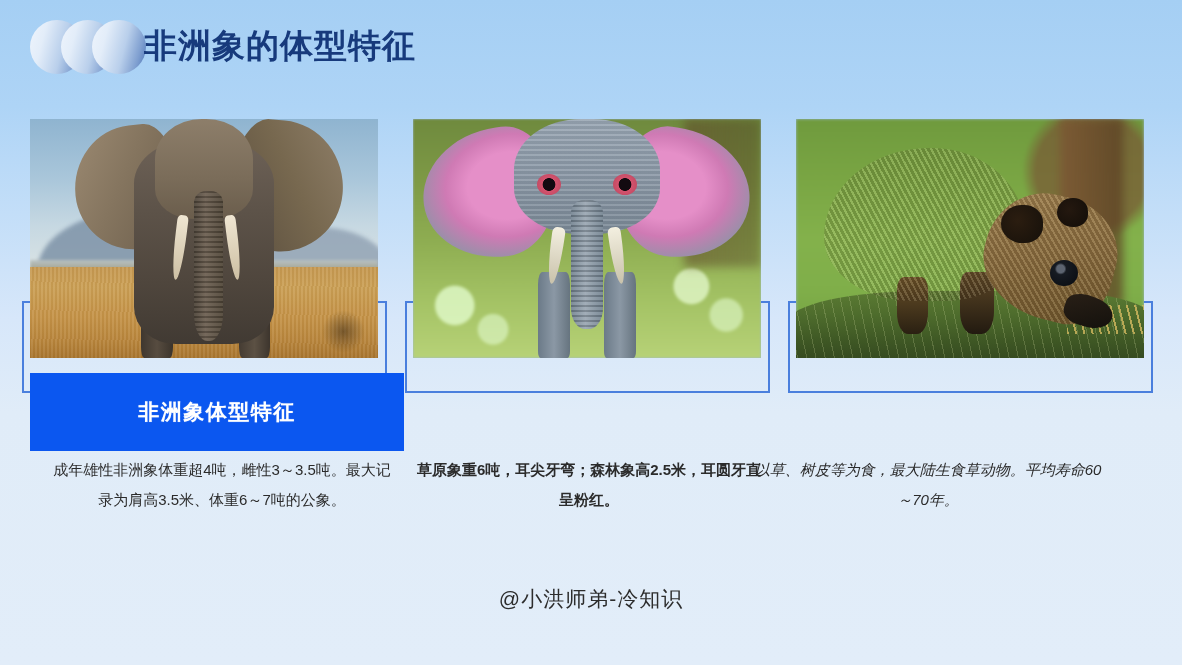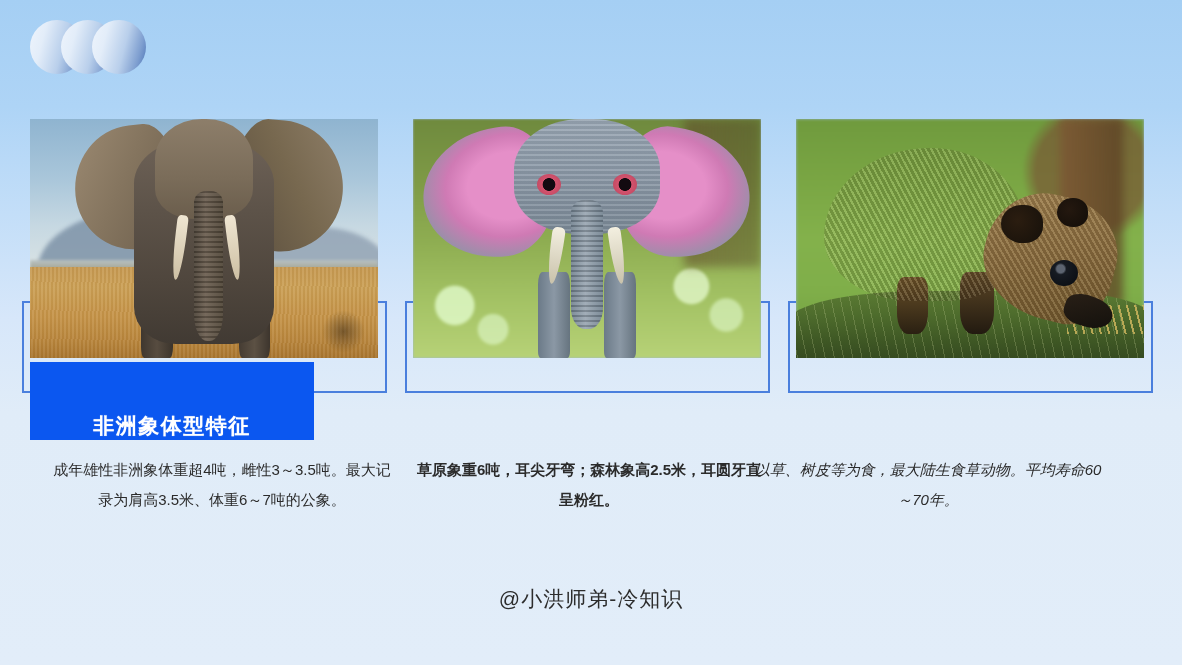--- a/index.html
+++ b/index.html
@@ -36,22 +36,22 @@
     position:absolute; left:1px; top:182px; width:365px; height:92px;
     border:2px solid #4a7fdd; background:transparent;
   }
   .photo {
     position:absolute; left:9px; top:0; width:348px; height:239px;
     overflow:hidden; background:#9bb8cf;
   }
   .photo .scene { position:absolute; inset:0; }
 
   .label-box {
-    position:absolute; left:9px; top:243px; width:284px; height:78px;
-    background:#0b57f0; display:flex; align-items:flex-end; justify-content:center;
+    position:absolute; left:9px; top:254px; width:374px; height:78px;
+    background:#0b57f0; display:flex; align-items:center; justify-content:center;
   }
   .label-text {
     color:#ffffff; font-size:21px; font-weight:bold; letter-spacing:1.5px;
     text-shadow:0 0 1px rgba(255,255,255,.5);
   }
 
   .caption {
     position:absolute; top:455px; width:352px;
     font-size:15px; color:#2b2b2b; line-height:30px; text-align:center;
   }
@@ -191,20 +191,21 @@
 </style>
 </head>
 <body>
 
 <div class="header">
   <div class="deco">
     <span class="c1"></span>
     <span class="c2"></span>
     <span class="c3"></span>
   </div>
+  <div class="page-title">非洲象的体型特征</div>
 </div>
 
 <div class="card c1">
   <div class="frame"></div>
   <div class="photo">
     <div class="scene">
       <div class="ph1-sky"></div>
         <div class="ph1-mtn"></div>
         <div class="ph1-mtn2"></div>
       <div class="ph1-hz"></div>

